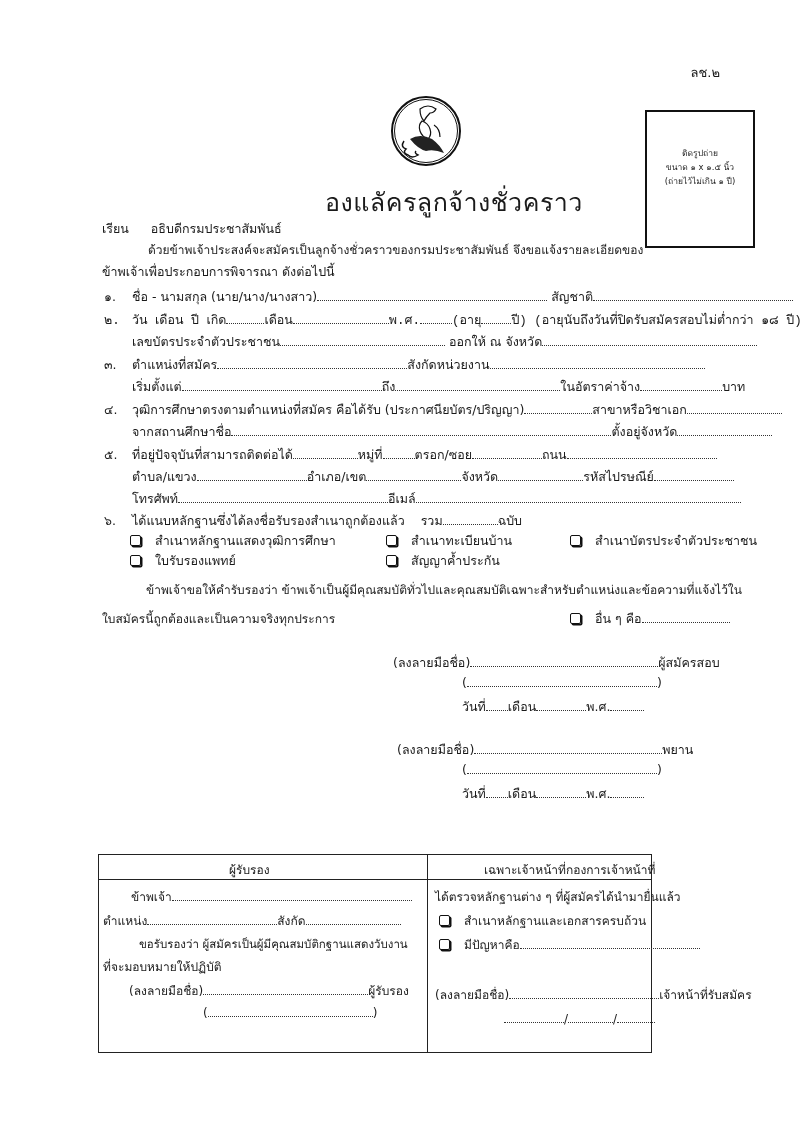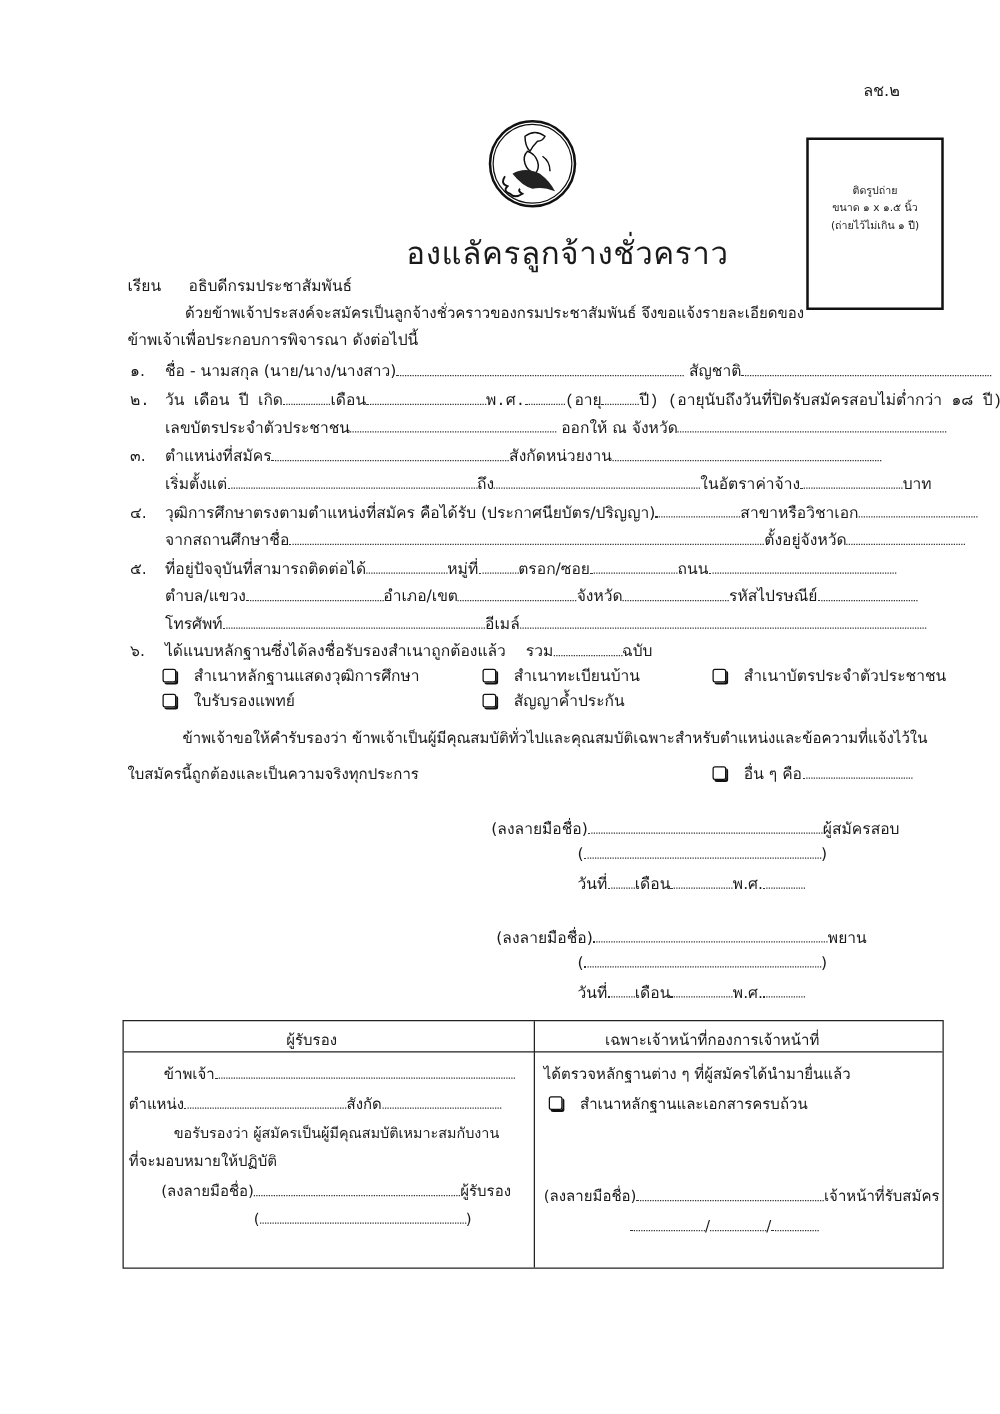--- a/index.html
+++ b/index.html
@@ -28,21 +28,21 @@
     text-align: center; font-size: 8.5px; line-height: 14px;
     padding-bottom: 24px;
   }
   .checkbox {
     display: inline-block; width: 11px; height: 11px;
     border: 1.5px solid #111; border-radius: 2px;
     box-shadow: 1.5px 1.5px 0 #111;
     vertical-align: -1px; margin-right: 14px;
   }
   .table-box {
-    position: absolute; left: 98px; top: 816px; width: 657px; height: 199px;
+    position: absolute; left: 98px; top: 854px; width: 554px; height: 199px;
     border: 1.5px solid #222;
   }
   .table-box .vdiv { position: absolute; left: 328px; top: 0; bottom: 0; border-left: 1.5px solid #222; }
   .table-box .hdiv { position: absolute; left: 0; right: 0; top: 24px; border-top: 1.5px solid #222; }
   .cell-text { position: absolute; white-space: nowrap; font-size: 12px; }
   .num { display: inline-block; width: 28px; }
 </style>
 </head>
 <body>
 
@@ -165,33 +165,36 @@
   <div class="vdiv"></div>
   <div class="hdiv"></div>
 
   <div class="cell-text" style="left:130px; top:5px;">ผู้รับรอง</div>
   <div class="cell-text" style="left:32px; top:32px;">
     <span>ข้าพเจ้า</span><span class="dots" style="width:240px"></span>
   </div>
   <div class="cell-text" style="left:4px; top:56px;">
     <span>ตำแหน่ง</span><span class="dots" style="width:130px"></span><span>สังกัด</span><span class="dots" style="width:95px"></span>
   </div>
-  <div class="cell-text" style="left:40px; top:80px; font-size:11.5px;">ขอรับรองว่า ผู้สมัครเป็นผู้มีคุณสมบัติเหมาะสมกับงาน</div>
+  <div class="cell-text" style="left:40px; top:80px; font-size:11.5px;">ขอรับรองว่า ผู้สมัครเป็นผู้มีคุณสมบัติกฐานแสดงวับงาน</div>
   <div class="cell-text" style="left:4px; top:102px;">ที่จะมอบหมายให้ปฏิบัติ</div>
   <div class="cell-text" style="left:30px; top:126px;">
     <span>(ลงลายมือชื่อ)</span><span class="dots" style="width:165px"></span><span>ผู้รับรอง</span>
   </div>
   <div class="cell-text" style="left:104px; top:150px;">
     <span>(</span><span class="dots" style="width:165px"></span><span>)</span>
   </div>
 
   <div class="cell-text" style="left:385px; top:5px;">เฉพาะเจ้าหน้าที่กองการเจ้าหน้าที่</div>
   <div class="cell-text" style="left:336px; top:32px;">ได้ตรวจหลักฐานต่าง ๆ ที่ผู้สมัครได้นำมายื่นแล้ว</div>
   <div class="cell-text" style="left:340px; top:56px;">
     <span class="checkbox"></span><span>สำเนาหลักฐานและเอกสารครบถ้วน</span>
   </div>
+  <div class="cell-text" style="left:340px; top:80px;">
+    <span class="checkbox"></span><span>มีปัญหาคือ</span><span class="dots" style="width:180px"></span>
+  </div>
   <div class="cell-text" style="left:336px; top:130px;">
     <span>(ลงลายมือชื่อ)</span><span class="dots" style="width:150px"></span><span>เจ้าหน้าที่รับสมัคร</span>
   </div>
   <div class="cell-text" style="left:405px; top:156px;">
     <span class="dots" style="width:60px"></span><span>/</span><span class="dots" style="width:45px"></span><span>/</span><span class="dots" style="width:38px"></span>
   </div>
 </div>
 
 </body></html>

